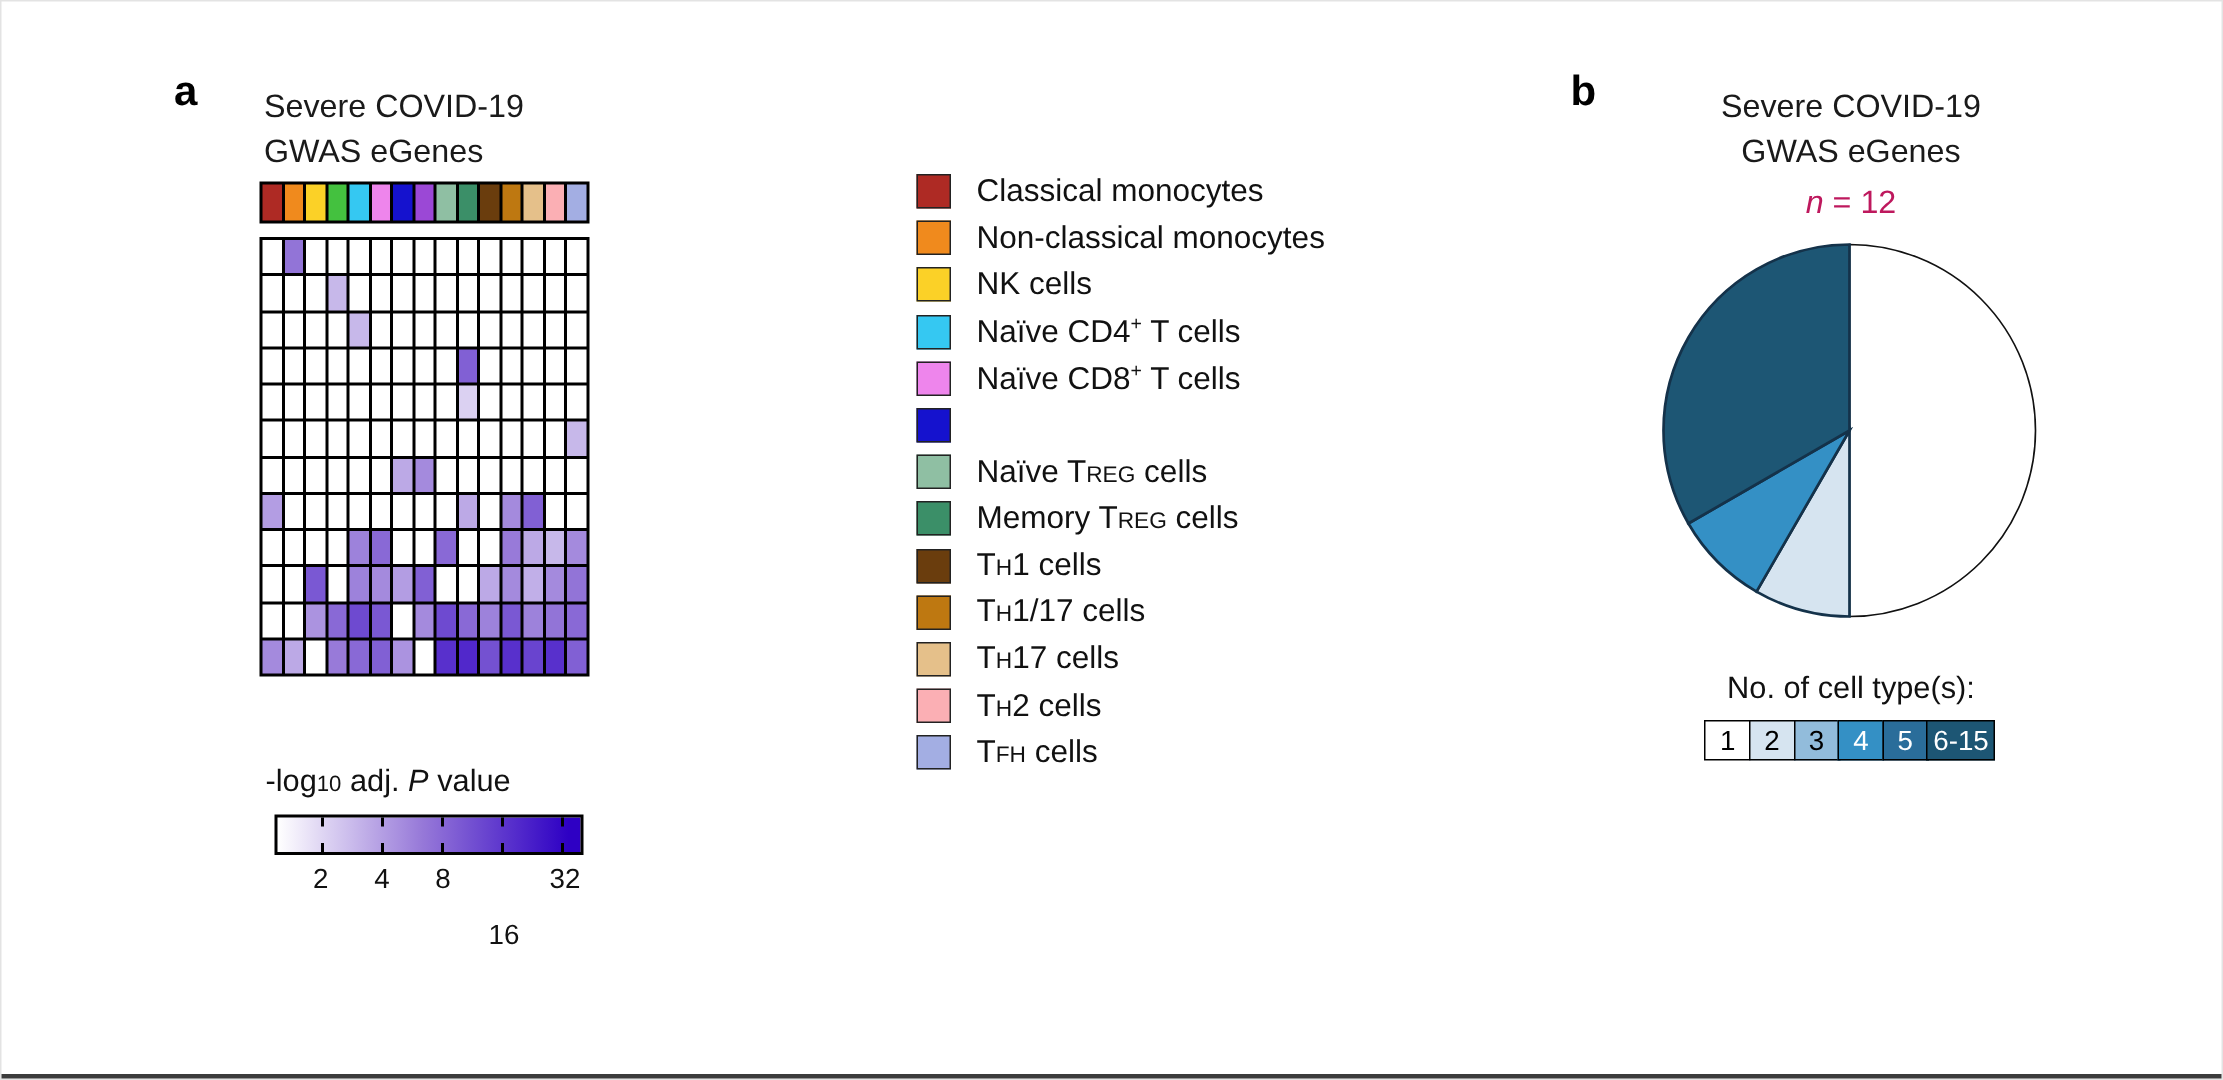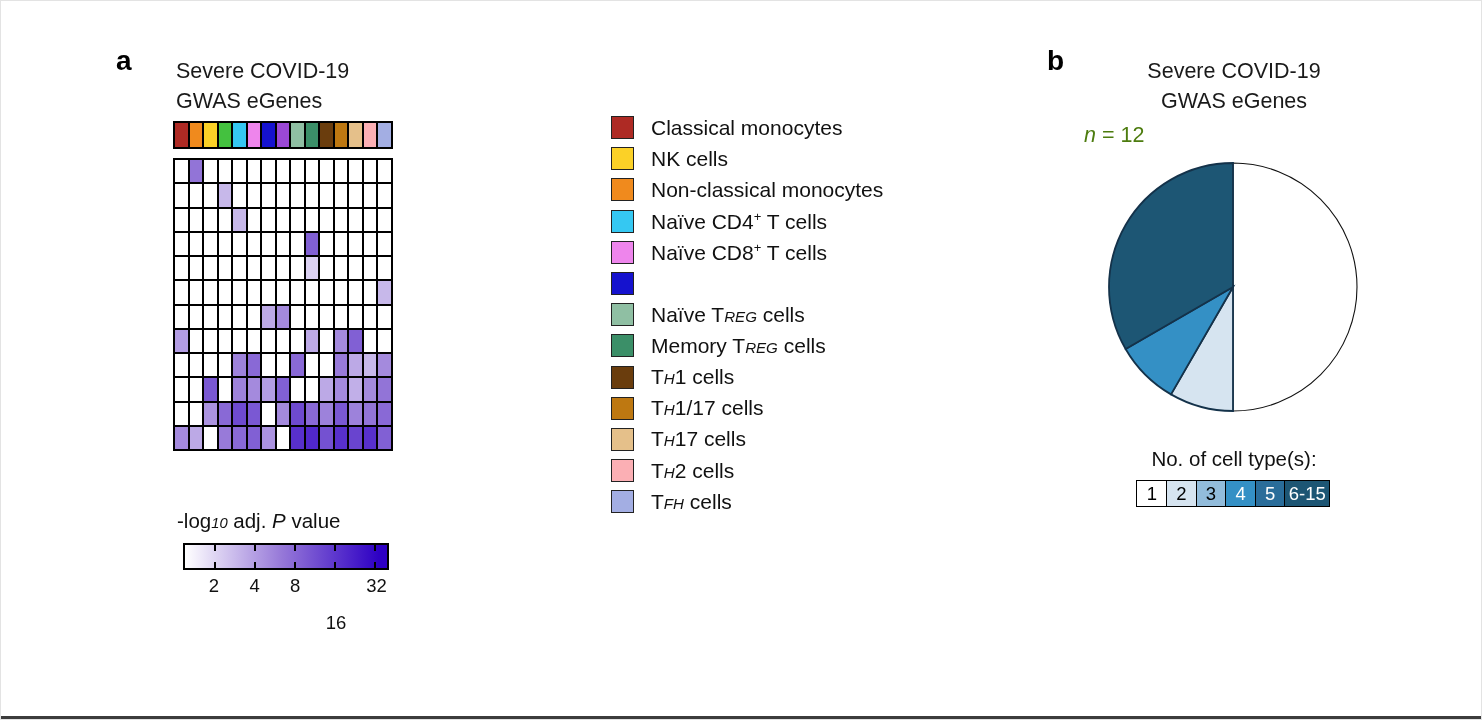--- a/index.html
+++ b/index.html
@@ -23,26 +23,26 @@
   .scalebar{position:absolute;left:182px;top:542px;width:206px;height:27px;
             border:2px solid #000;box-sizing:border-box;}
   .tickmark{position:absolute;width:2px;height:6px;background:#000;}
   .scale-ticklabels{position:absolute;left:182px;top:574px;width:206px;height:22px;}
   .scale-ticklabels span{position:absolute;transform:translateX(-50%);font-size:18.5px;color:#111;}
   .ct-legend{position:absolute;left:610px;top:111px;}
   .ct-item{display:flex;align-items:center;height:31.2px;}
   .ct-swatch{width:23px;height:23px;border:1.4px solid #222;box-sizing:border-box;
              margin-right:17px;flex:none;}
   .ct-label{font-size:21px;white-space:nowrap;color:#111;}
-  .sm{font-size:0.72em;font-style:italic;}
+  .sm{font-size:0.72em;}
   sup{font-size:0.62em;}
   .b-title{position:absolute;left:1083px;top:55px;width:300px;text-align:center;
            font-size:21.5px;line-height:30px;color:#1a1a1a;}
-  .n-label{position:absolute;left:1083px;top:122px;width:300px;
-           font-size:21.5px;color:#4d7c0f;}
+  .n-label{position:absolute;left:1083px;top:122px;width:300px;text-align:center;
+           font-size:21.5px;color:#be185d;}
   .pie-wrap{position:absolute;left:1104px;top:158px;}
   .pl-title{position:absolute;left:1083px;top:446px;width:300px;text-align:center;
             font-size:20.5px;color:#111;}
   .pie-legend{position:absolute;left:1083px;top:479px;width:300px;display:flex;
               justify-content:center;}
   .pl-box{height:27px;border:1.4px solid #000;box-sizing:border-box;margin-left:-1.4px;
           display:flex;align-items:center;justify-content:center;font-size:18.5px;flex:none;}
 </style>
 </head>
 <body>
@@ -276,26 +276,26 @@
       <span style="left: 74.25%; margin-top: 37px;">16</span>
       <span style="left: 94%;">32</span>
     </div>
 
   <div class="ct-legend">
       <div class="ct-item">
         <div class="ct-swatch" style="background: rgb(174, 42, 36);"></div>
         <div class="ct-label">Classical monocytes</div>
       </div>
       <div class="ct-item">
+        <div class="ct-swatch" style="background: rgb(240, 138, 29);"></div>
+        <div class="ct-label">Non-classical monocytes</div>
+      </div>
+      <div class="ct-item">
         <div class="ct-swatch" style="background: rgb(251, 209, 39);"></div>
         <div class="ct-label">NK cells</div>
-      </div>
-      <div class="ct-item">
-        <div class="ct-swatch" style="background: rgb(240, 138, 29);"></div>
-        <div class="ct-label">Non-classical monocytes</div>
       </div>
       <div class="ct-item">
         <div class="ct-swatch" style="background: rgb(53, 200, 242);"></div>
         <div class="ct-label">Naïve CD4<sup>+</sup> T cells</div>
       </div>
       <div class="ct-item">
         <div class="ct-swatch" style="background: rgb(238, 133, 236);"></div>
         <div class="ct-label">Naïve CD8<sup>+</sup> T cells</div>
       </div>
       <div class="ct-item">

